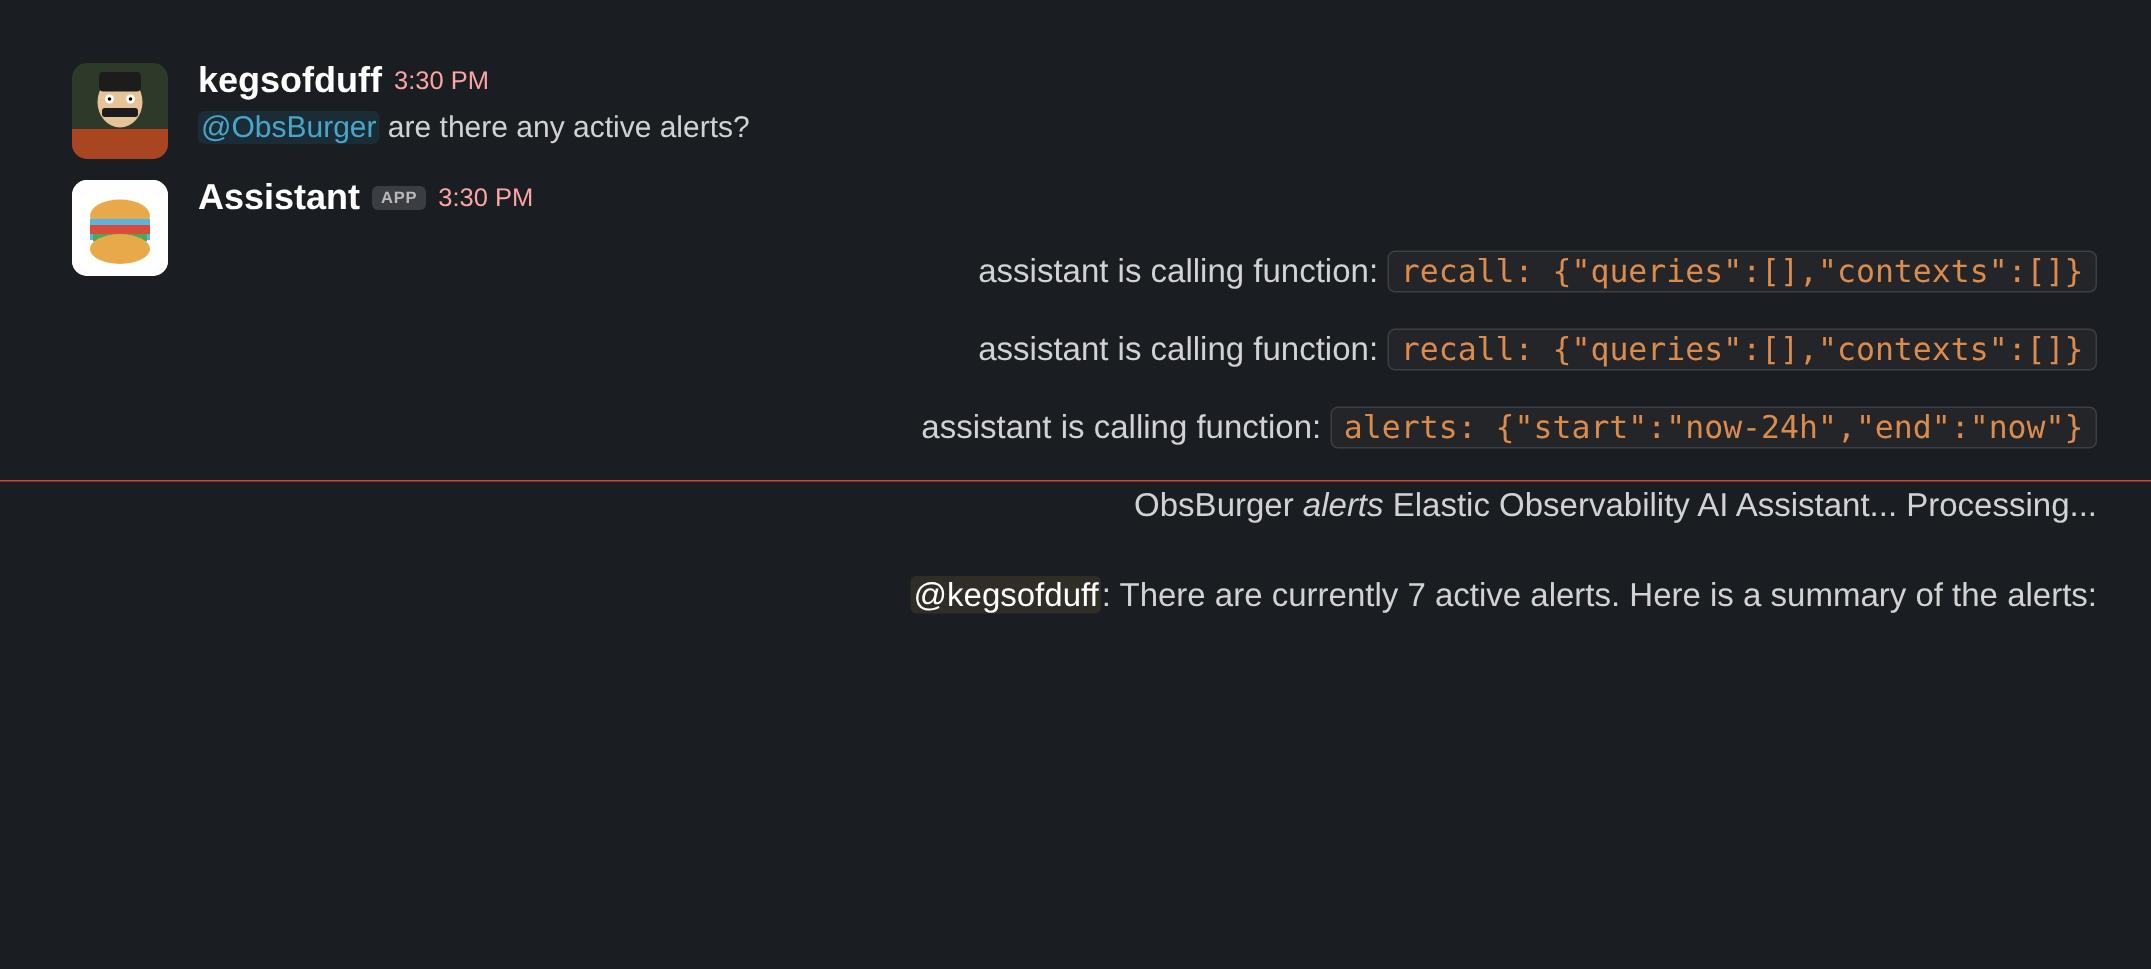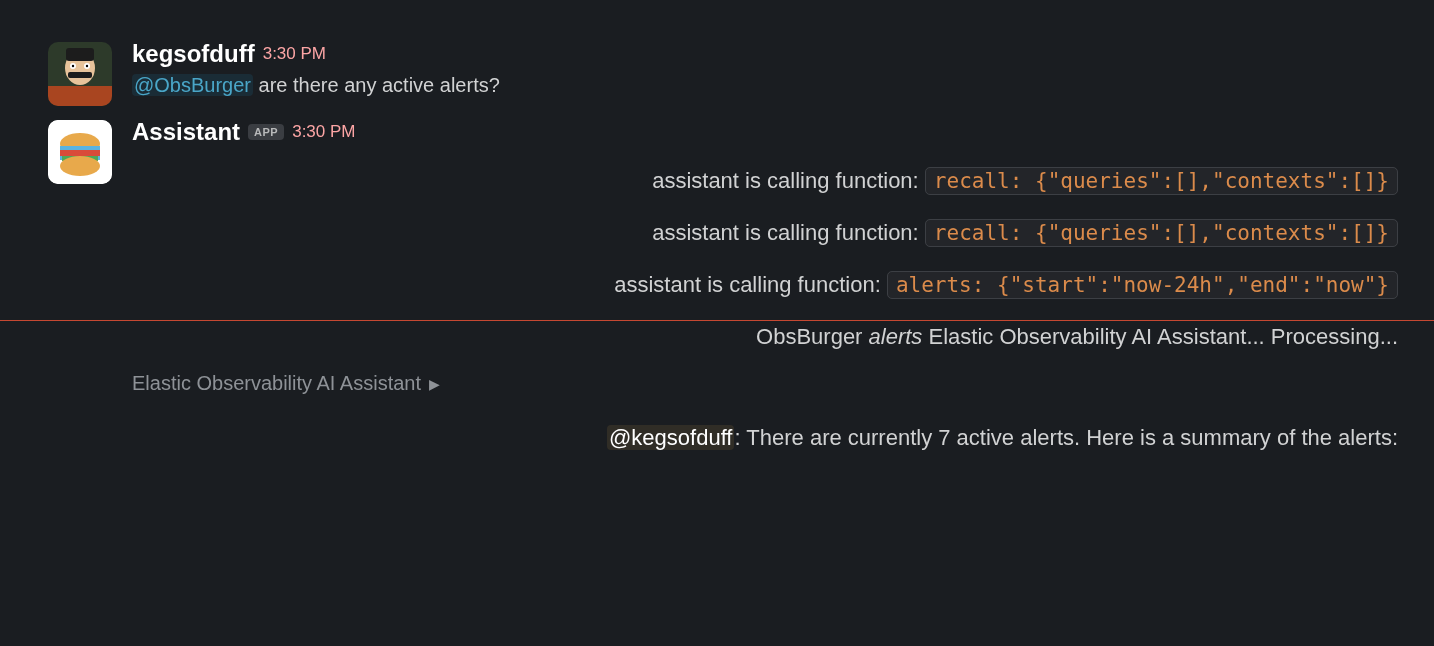--- a/index.html
+++ b/index.html
@@ -131,24 +131,20 @@
       </div>
 
       <div class="sub-line">
         <span>assistant is calling function: </span><span class="code">alerts: {"start":"now-24h","end":"now"}</span>
       </div>
 
       <div class="sub-line">
         <span>ObsBurger </span><span class="italic">alerts</span><span> Elastic Observability AI Assistant... Processing...</span>
       </div>
 
-      <div class="attachment-line">
-        <span>Elastic Observability AI Assistant</span>
-        <span class="caret">▶</span>
-      </div>
 
       <div class="sub-line" style="margin-top: 26px;">
         <span class="mention-yellow">@kegsofduff</span><span>: There are currently 7 active alerts. Here is a summary of the alerts:</span>
       </div>
 
     </div>
   </div>
 
 </div>
 

